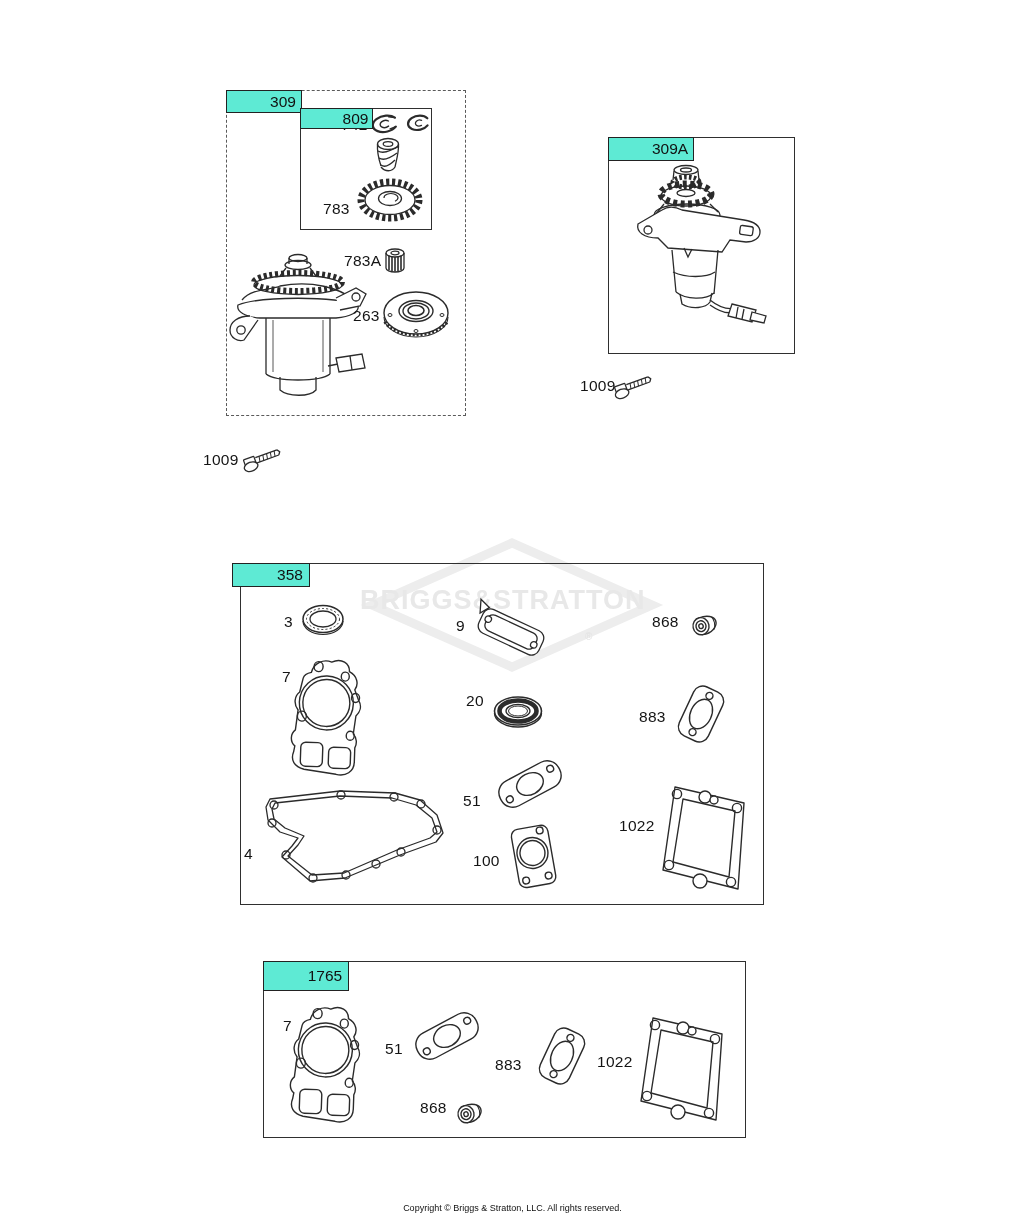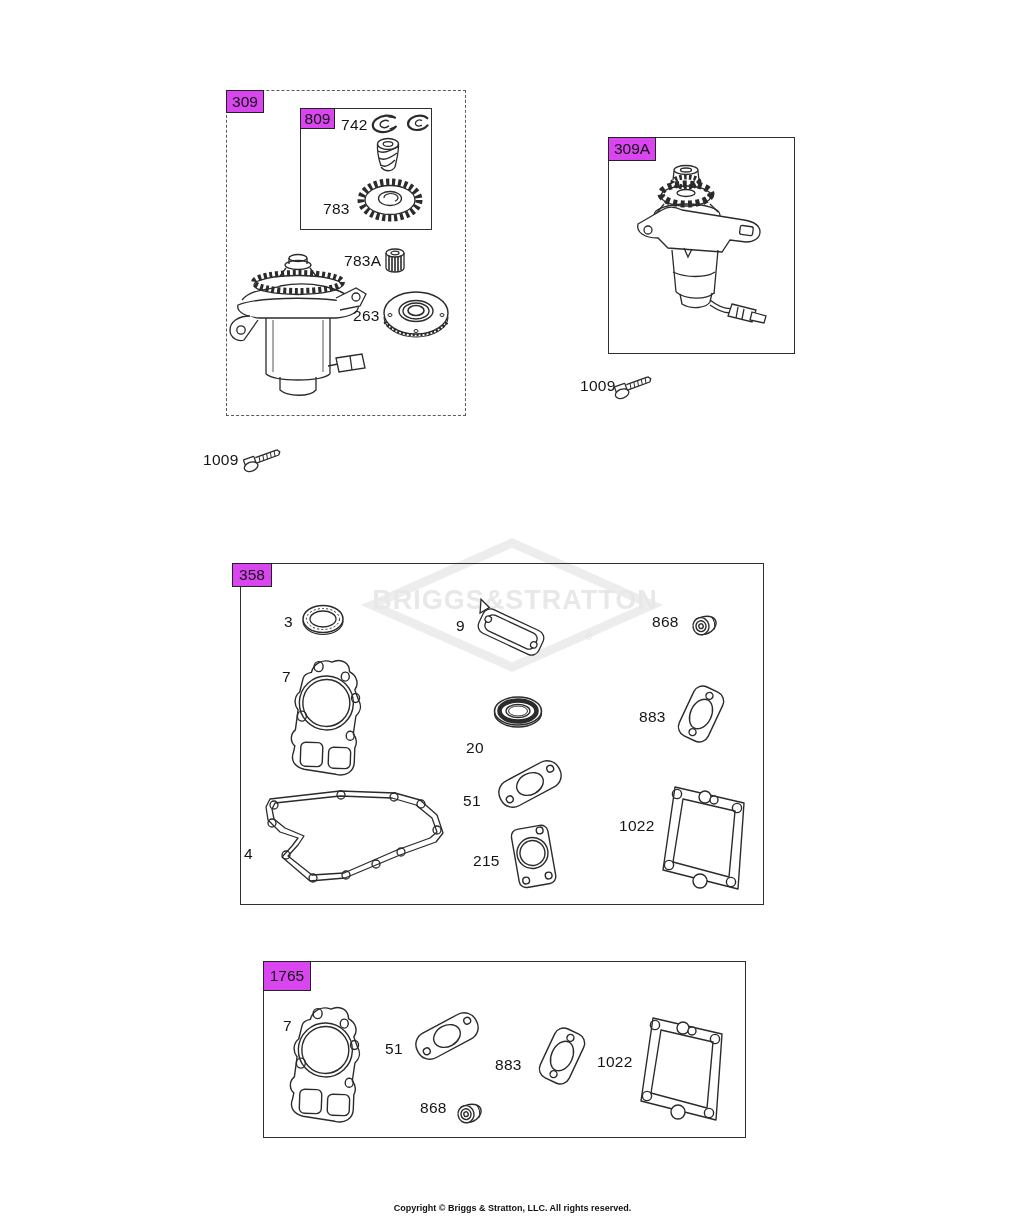--- a/index.html
+++ b/index.html
@@ -1,31 +1,31 @@
 <!DOCTYPE html>
 <html><head>
 <meta charset="utf-8">
 <style>
   html,body{margin:0;padding:0;background:#ffffff;}
   body{width:1025px;height:1223px;position:relative;overflow:hidden;
        font-family:"Liberation Sans",sans-serif;color:#161616;}
   .wm{position:absolute;z-index:0;}
-  .wm-text{position:absolute;left:0;right:0;top:50px;text-align:center;
+  .wm-text{position:absolute;left:0;right:0;top:50px;
            font-size:27px;font-weight:bold;letter-spacing:1px;color:#e8e8e8;}
   .wm-reg{position:absolute;left:225px;top:96px;font-size:10px;color:#e3e3e3;}
   .box{position:absolute;z-index:1;background:transparent;}
   .dashed{border:1.5px dashed #5a5a5a;}
   .solid{border:1.5px solid #2f2f2f;}
-  .box-label{position:absolute;z-index:4;background:#d946ef;border:1.5px solid #222;
+  .box-label{position:absolute;z-index:4;background:#5eead4;border:1.5px solid #222;
              display:flex;align-items:center;justify-content:center;
-             font-size:15.5px;color:#111;}
+             font-size:15.5px;color:#111;padding-left:38px;}
   .part-label{position:absolute;z-index:3;font-size:15.5px;color:#141414;letter-spacing:.3px;}
   svg.part{position:absolute;z-index:2;overflow:visible;}
   .footer{position:absolute;left:0;right:0;top:1203px;text-align:center;
-          font-size:9px;font-weight:bold;color:#101010;z-index:3;}
+          font-size:9px;font-weight:normal;color:#101010;z-index:3;}
 </style>
 </head>
 <body>
 
 <div class="wm" style="left:360px;top:535px;width:310px;height:140px">
   <svg width="310" height="140">
     <polygon points="12,70 152,8 292,70 152,132" fill="none" stroke="#ededed" stroke-width="9"></polygon>
   </svg>
   <div class="wm-text">BRIGGS&amp;STRATTON</div>
   <div class="wm-reg">®</div>
@@ -220,21 +220,21 @@
     <rect x="12" y="90" width="22" height="24" rx="5"></rect>
     <rect x="40" y="94" width="22" height="21" rx="5"></rect>
     <ellipse cx="27" cy="14" rx="4.5" ry="5"></ellipse>
     <ellipse cx="54" cy="23" rx="4" ry="4.5"></ellipse>
     <ellipse cx="65" cy="44" rx="4" ry="4.5"></ellipse>
     <ellipse cx="12" cy="64" rx="4.5" ry="5"></ellipse>
     <ellipse cx="61" cy="82" rx="4" ry="4.5"></ellipse>
   </g>
 </svg>
 
-<span class="part-label" style="left:466px;top:739px">20</span>
+<span class="part-label" style="left:466px;top:692px">20</span>
 <svg class="part" style="left:491px;top:694px" width="54" height="38">
   <g fill="none" stroke="#2b2b2b">
     <ellipse cx="27" cy="17" rx="23.5" ry="14" fill="#fff" stroke-width="1.6"></ellipse>
     <ellipse cx="27" cy="17" rx="18.5" ry="10.5" stroke-width="4.6"></ellipse>
     <ellipse cx="27" cy="17" rx="12" ry="6.6" stroke-width="1.3"></ellipse>
     <ellipse cx="27" cy="17" rx="9.5" ry="5" stroke-width="1"></ellipse>
     <path d="M3.5,19 A23.5,14 0 0 0 50.5,19" stroke-width="1.4"></path>
   </g>
 </svg>
 
@@ -270,21 +270,21 @@
       <circle cx="179" cy="44" r="4"></circle>
       <circle cx="143" cy="66" r="4"></circle>
     <circle cx="118" cy="78" r="4"></circle>
       <circle cx="88" cy="89" r="4"></circle>
       <circle cx="55" cy="92" r="4"></circle>
     <circle cx="28" cy="69" r="4"></circle>
       <circle cx="14" cy="37" r="4"></circle>
   </g>
 </svg>
 
-<span class="part-label" style="left:473px;top:852px">215</span>
+<span class="part-label" style="left:473px;top:852px">100</span>
 <svg class="part" style="left:506px;top:820px" width="54" height="72">
   <g transform="translate(27,36) rotate(-10)" fill="#fff" stroke="#2b2b2b" stroke-width="1.4">
     <rect x="-18" y="-29" width="37" height="59" rx="7"></rect>
     <circle cx="0" cy="-3" r="15.5" fill="none"></circle>
       <circle cx="0" cy="-3" r="12.5" fill="none"></circle>
     <circle cx="11" cy="-24" r="3.4" fill="none"></circle>
     <circle cx="-11" cy="23" r="3.4" fill="none"></circle>
     <circle cx="12" cy="22" r="3.4" fill="none"></circle>
   </g>
 </svg>

